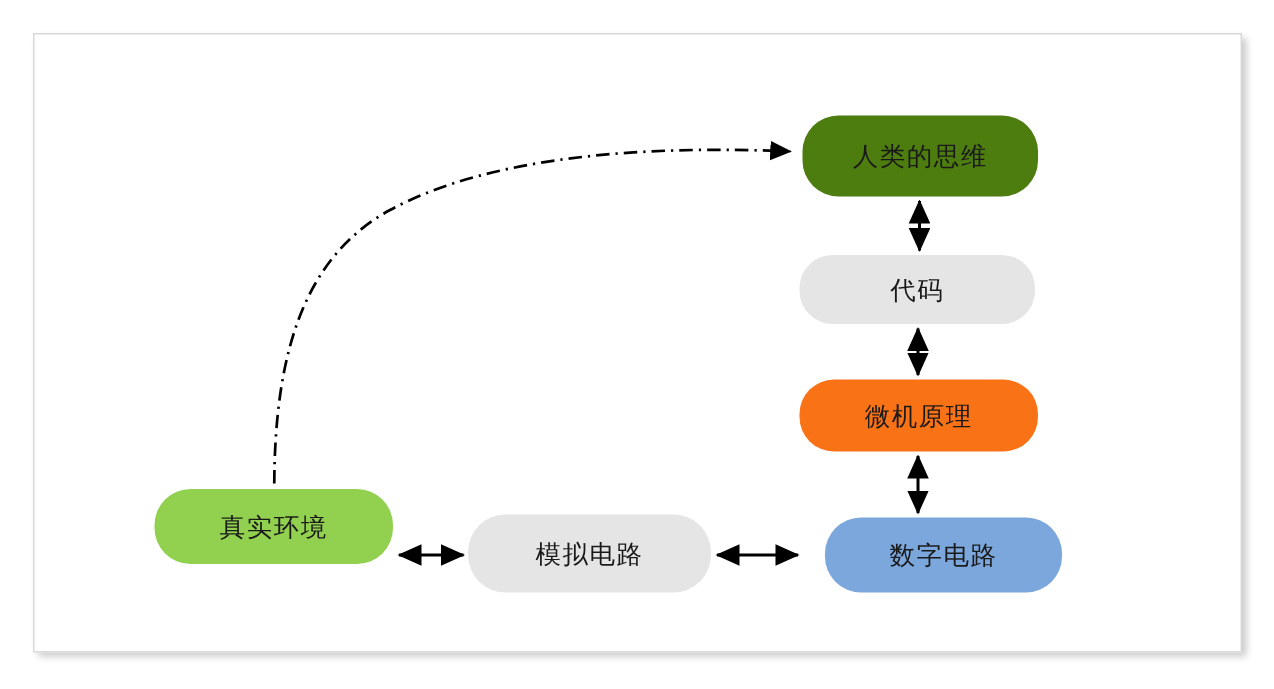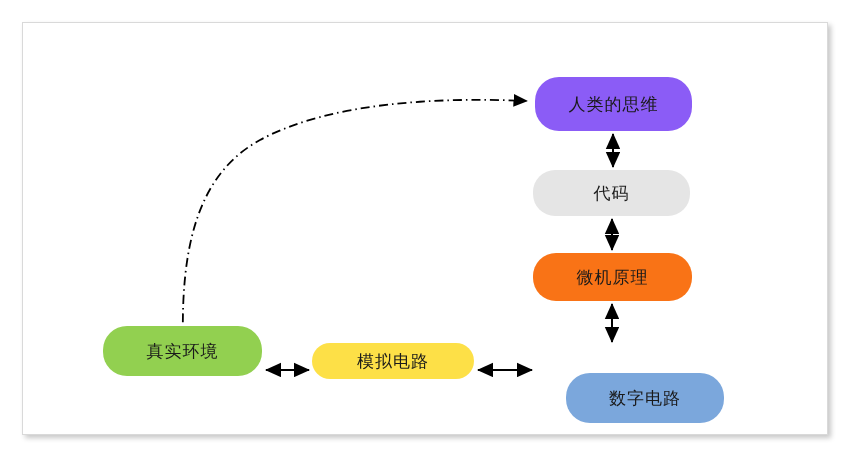--- a/index.html
+++ b/index.html
@@ -77,36 +77,36 @@
 
     <line x1="612" y1="304" x2="612" y2="342" stroke="#000000" stroke-width="2" marker-start="url(#arrow-start)" marker-end="url(#arrow-end)"></line>
 
     <line x1="532" y1="370" x2="478" y2="370" stroke="#000000" stroke-width="2" marker-start="url(#arrow-start)" marker-end="url(#arrow-end)"></line>
 
     <line x1="309" y1="370" x2="266" y2="370" stroke="#000000" stroke-width="2" marker-start="url(#arrow-start)" marker-end="url(#arrow-end)"></line>
 
     <path d="M 183 341 C 181 250 196 175 260 140 C 330 102 440 97 527 101" fill="none" stroke="#000000" stroke-width="1.8" stroke-dasharray="9 4 1.5 4" marker-start="url(#arrow-start)" marker-end="url(#arrow-end)"></path>
   </svg>
 
-  <div class="node" style="left:535px; top:77px; width:157px; height:54px; background:#8b5cf6; border-radius:24px;">
+  <div class="node" style="left:535px; top:77px; width:157px; height:54px; background:#4d7c0f; border-radius:24px;">
     <span class="node-label">人类的思维</span>
   </div>
 
   <div class="node" style="left:533px; top:170px; width:157px; height:46px; background:#e5e5e5; border-radius:22px;">
     <span class="node-label">代码</span>
   </div>
 
   <div class="node" style="left:533px; top:253px; width:159px; height:48px; background:#f97316; border-radius:23px;">
     <span class="node-label">微机原理</span>
   </div>
 
-  <div class="node" style="left:566px; top:345px; width:158px; height:50px; background:#7ba7dc; border-radius:24px;margin-top:28px;">
+  <div class="node" style="left:550px; top:345px; width:158px; height:50px; background:#7ba7dc; border-radius:24px;">
     <span class="node-label">数字电路</span>
   </div>
 
-  <div class="node" style="left:312px; top:343px; width:162px; height:36px; background:#fde047; border-radius:25px;">
+  <div class="node" style="left:312px; top:343px; width:162px; height:52px; background:#e5e5e5; border-radius:25px;">
     <span class="node-label">模拟电路</span>
   </div>
 
   <div class="node" style="left:103px; top:326px; width:159px; height:50px; background:#92d050; border-radius:24px;">
     <span class="node-label">真实环境</span>
   </div>
 </div>
 
 </body></html>

